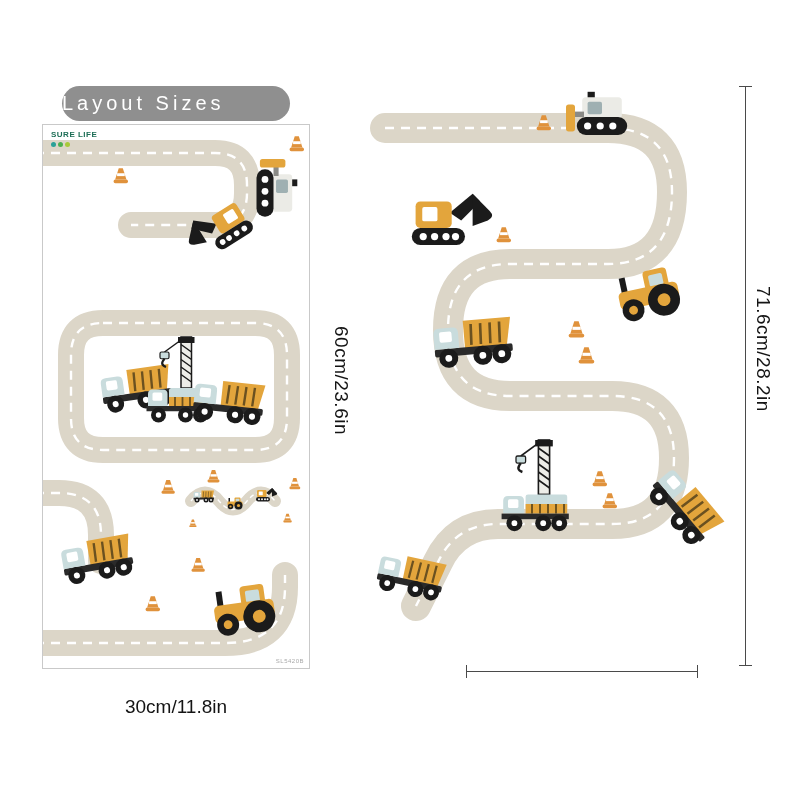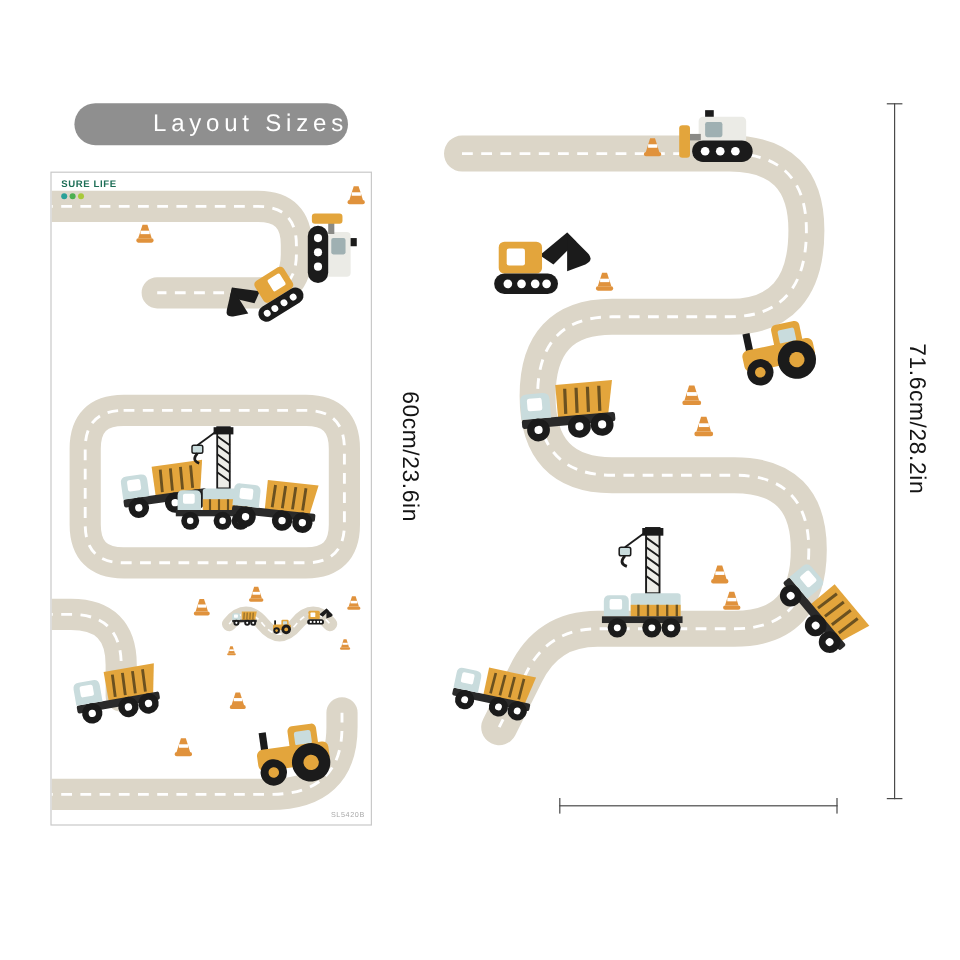--- a/index.html
+++ b/index.html
@@ -1,23 +1,23 @@
 <!DOCTYPE html>
 <html><head>
 <meta charset="utf-8">
 <style>
   * { margin:0; padding:0; box-sizing:border-box; }
   html,body { background:#ffffff; font-family:"Liberation Sans", sans-serif; }
   .canvas { position:relative; width:800px; height:800px; background:#fff; overflow:hidden; }
 
   .badge { position:absolute; left:62px; top:86px; width:228px; height:35px; line-height:35px;
-           text-align:right; background:#8F8F8F; color:#fff; border-radius:18px;
+           text-align:left; background:#8F8F8F; color:#fff; border-radius:18px;
            font-size:20px; letter-spacing:4px; font-weight:500; }
 
-  .sheet { position:absolute; left:42px; top:143px; width:268px; height:545px;
+  .sheet { position:absolute; left:42px; top:124px; width:268px; height:545px;
            border:1px solid #c9c9c9; overflow:hidden; background:#fff; }
   .sheet svg { position:absolute; left:0; top:0; }
 
   .brand { position:absolute; left:8px; top:6px; line-height:1.1; z-index:2; }
   .brand-name { font-size:8px; font-weight:bold; color:#1d6e56; letter-spacing:.5px; }
   .brand-dots { display:flex; gap:2px; margin-top:2px; }
   .brand-dots span { width:5px; height:5px; border-radius:50%; display:block; }
   .product-code { position:absolute; right:5px; bottom:4px; font-size:6px; color:#a9a9a9;
                   letter-spacing:.5px; z-index:2; }
 
@@ -164,20 +164,21 @@
         <use href="#veh-cone" transform="translate(246,352) scale(0.9)"></use>
         <use href="#veh-dump" transform="translate(14,416) rotate(-10) scale(1.7)"></use>
         <use href="#veh-cone" transform="translate(102,470) scale(1.2)"></use>
         <use href="#veh-cone" transform="translate(148,432) scale(1.1)"></use>
         <use href="#veh-tractor" transform="translate(166,464) rotate(-8) scale(2)"></use>
       </g>
     </svg>
   </div>
 
   <div class="vlabel" style="left:330px; top:326px;">60cm/23.6in</div>
+  <div class="hlabel" style="left:42px; width:268px; top:696px;">30cm/11.8in</div>
 
   <svg class="right-art" width="370" height="600" viewBox="0 0 370 600">
     <g>
       <path class="road-lg" d="M 15 50 H 238 Q 302 50 302 114 Q 302 186 238 186 H 140 Q 78 186 78 252 Q 78 318 140 318 H 242 Q 304 318 304 380 Q 304 446 242 446 H 128 Q 86 446 68 484 L 46 528"></path>
       <path class="cl" d="M 15 50 H 238 Q 302 50 302 114 Q 302 186 238 186 H 140 Q 78 186 78 252 Q 78 318 140 318 H 242 Q 304 318 304 380 Q 304 446 242 446 H 128 Q 86 446 68 484 L 46 528"></path>
     </g>
     <g>
       <use href="#veh-cone" transform="translate(166,36) scale(1.2)"></use>
       <use href="#veh-bulldozer" transform="translate(196,12) scale(1.8)"></use>
       <use href="#veh-excavator" transform="translate(38,112) scale(1.9)"></use>

